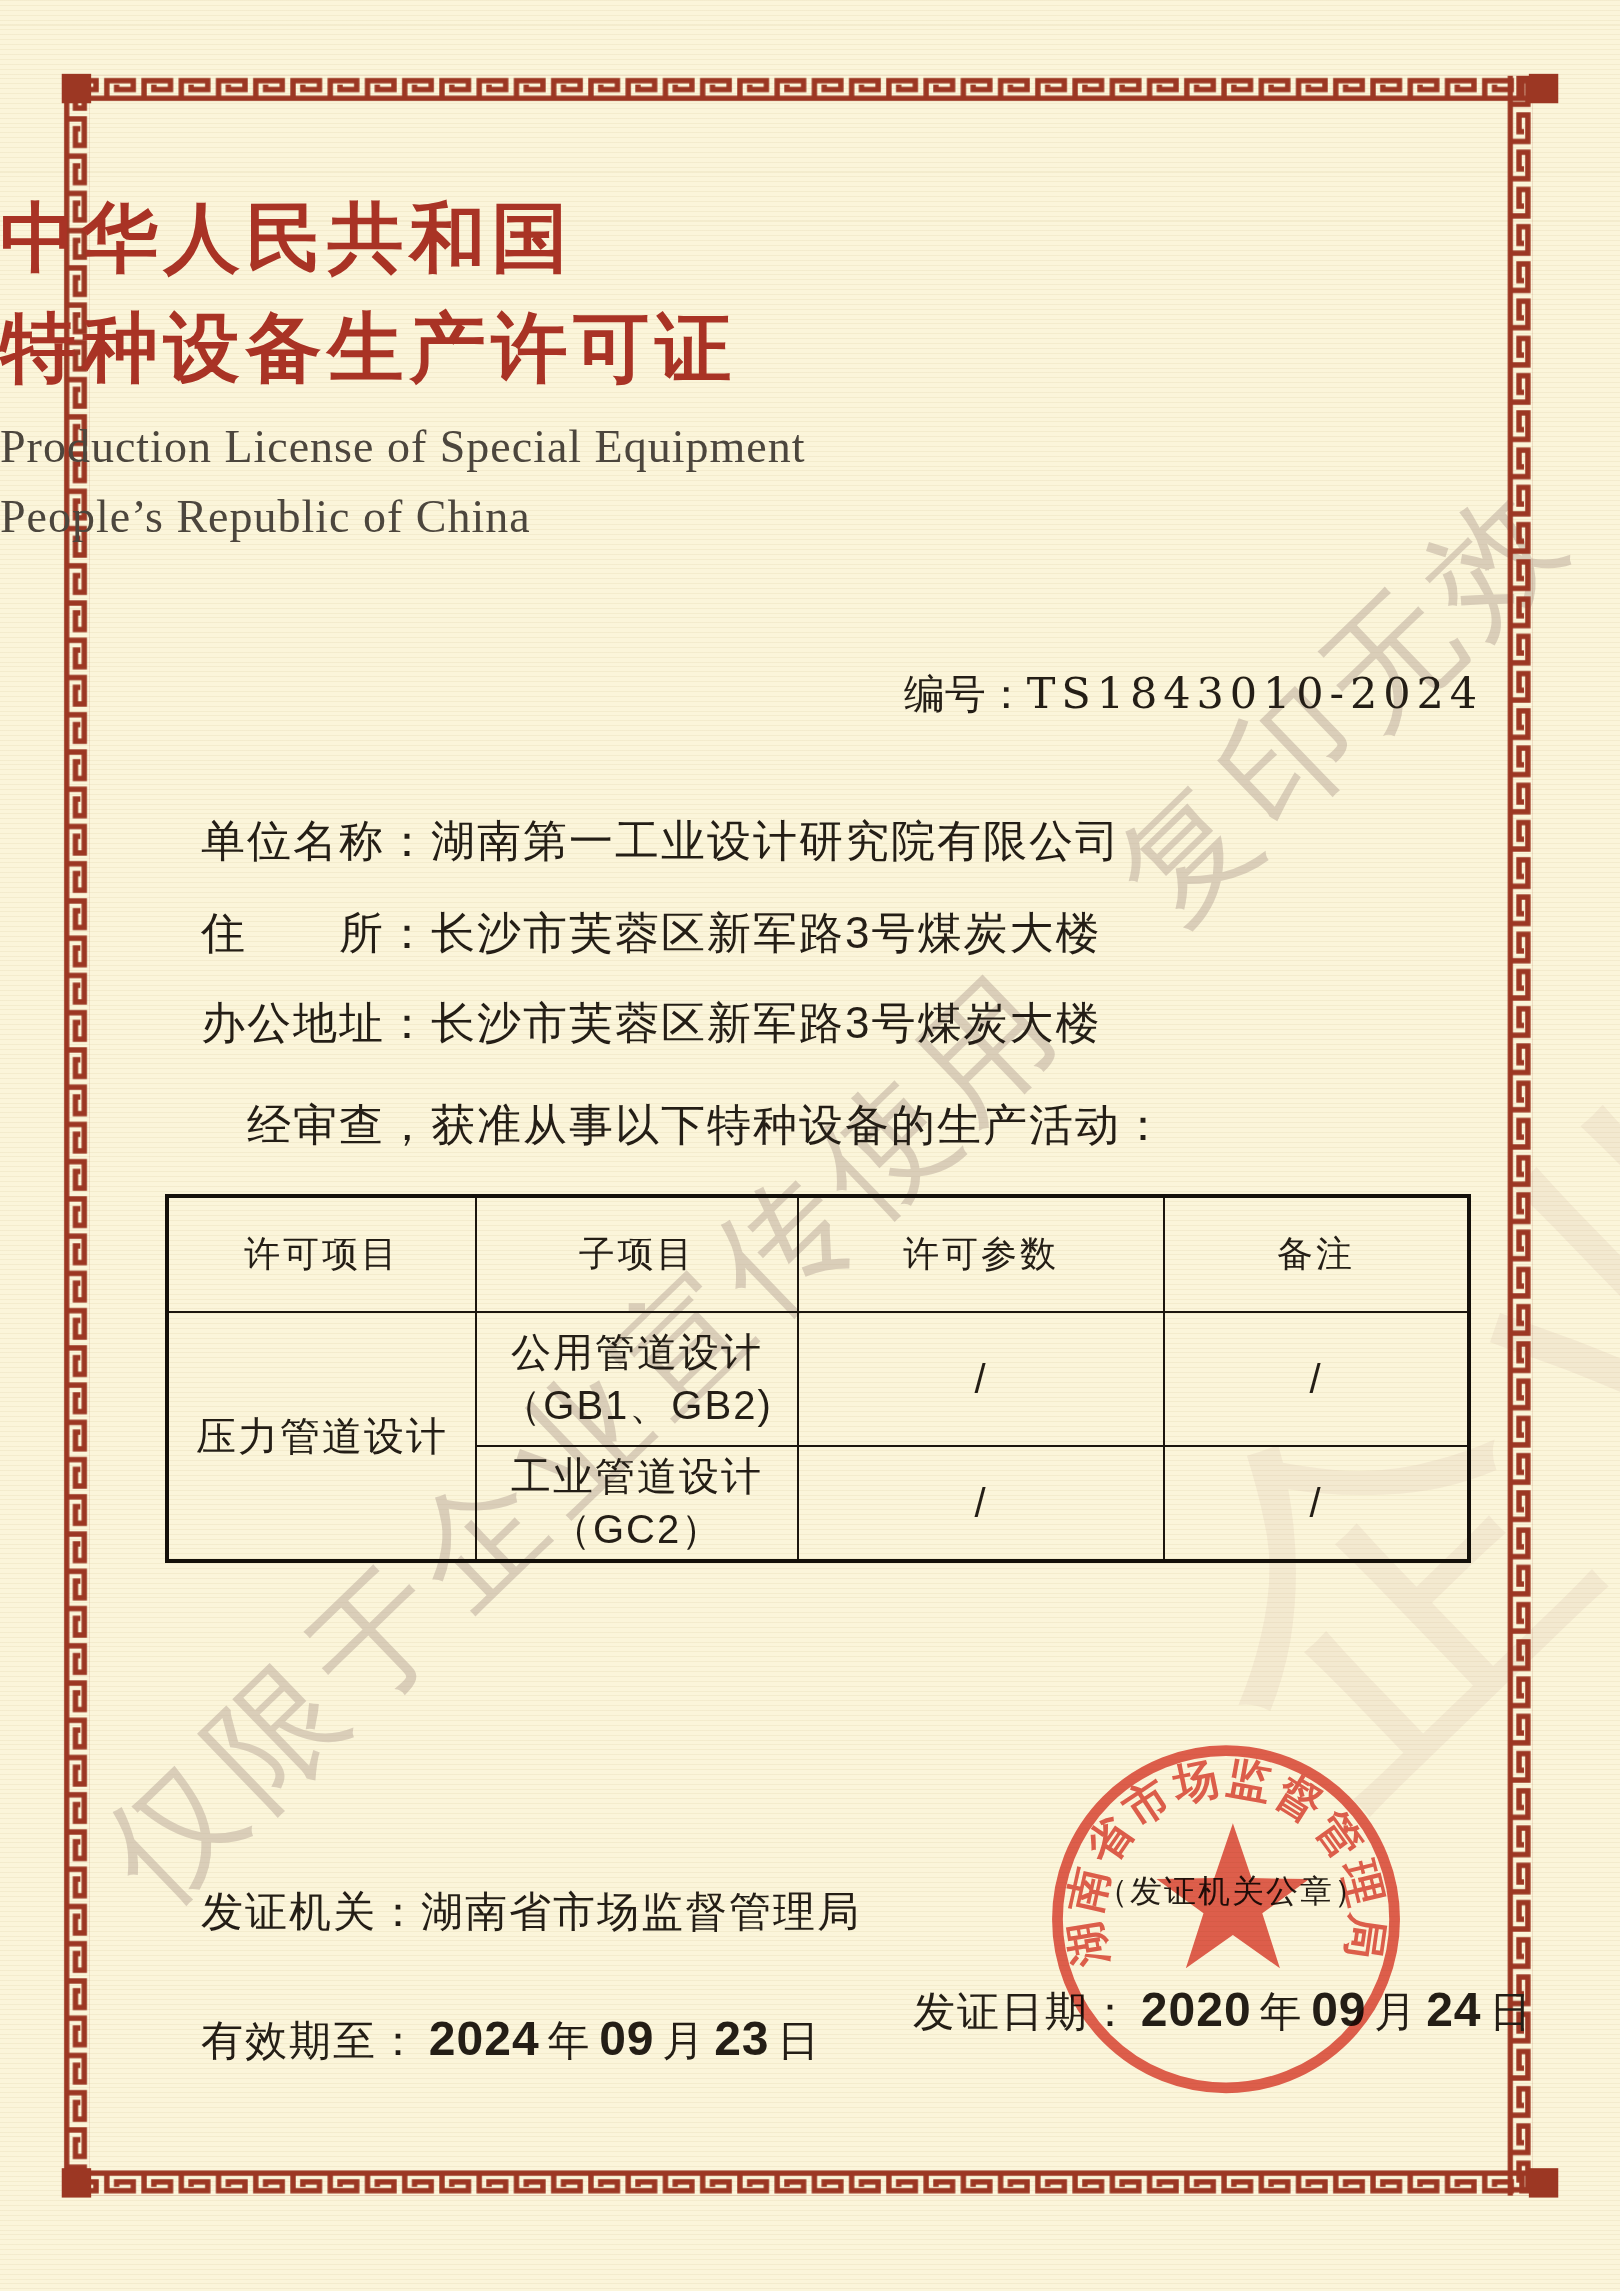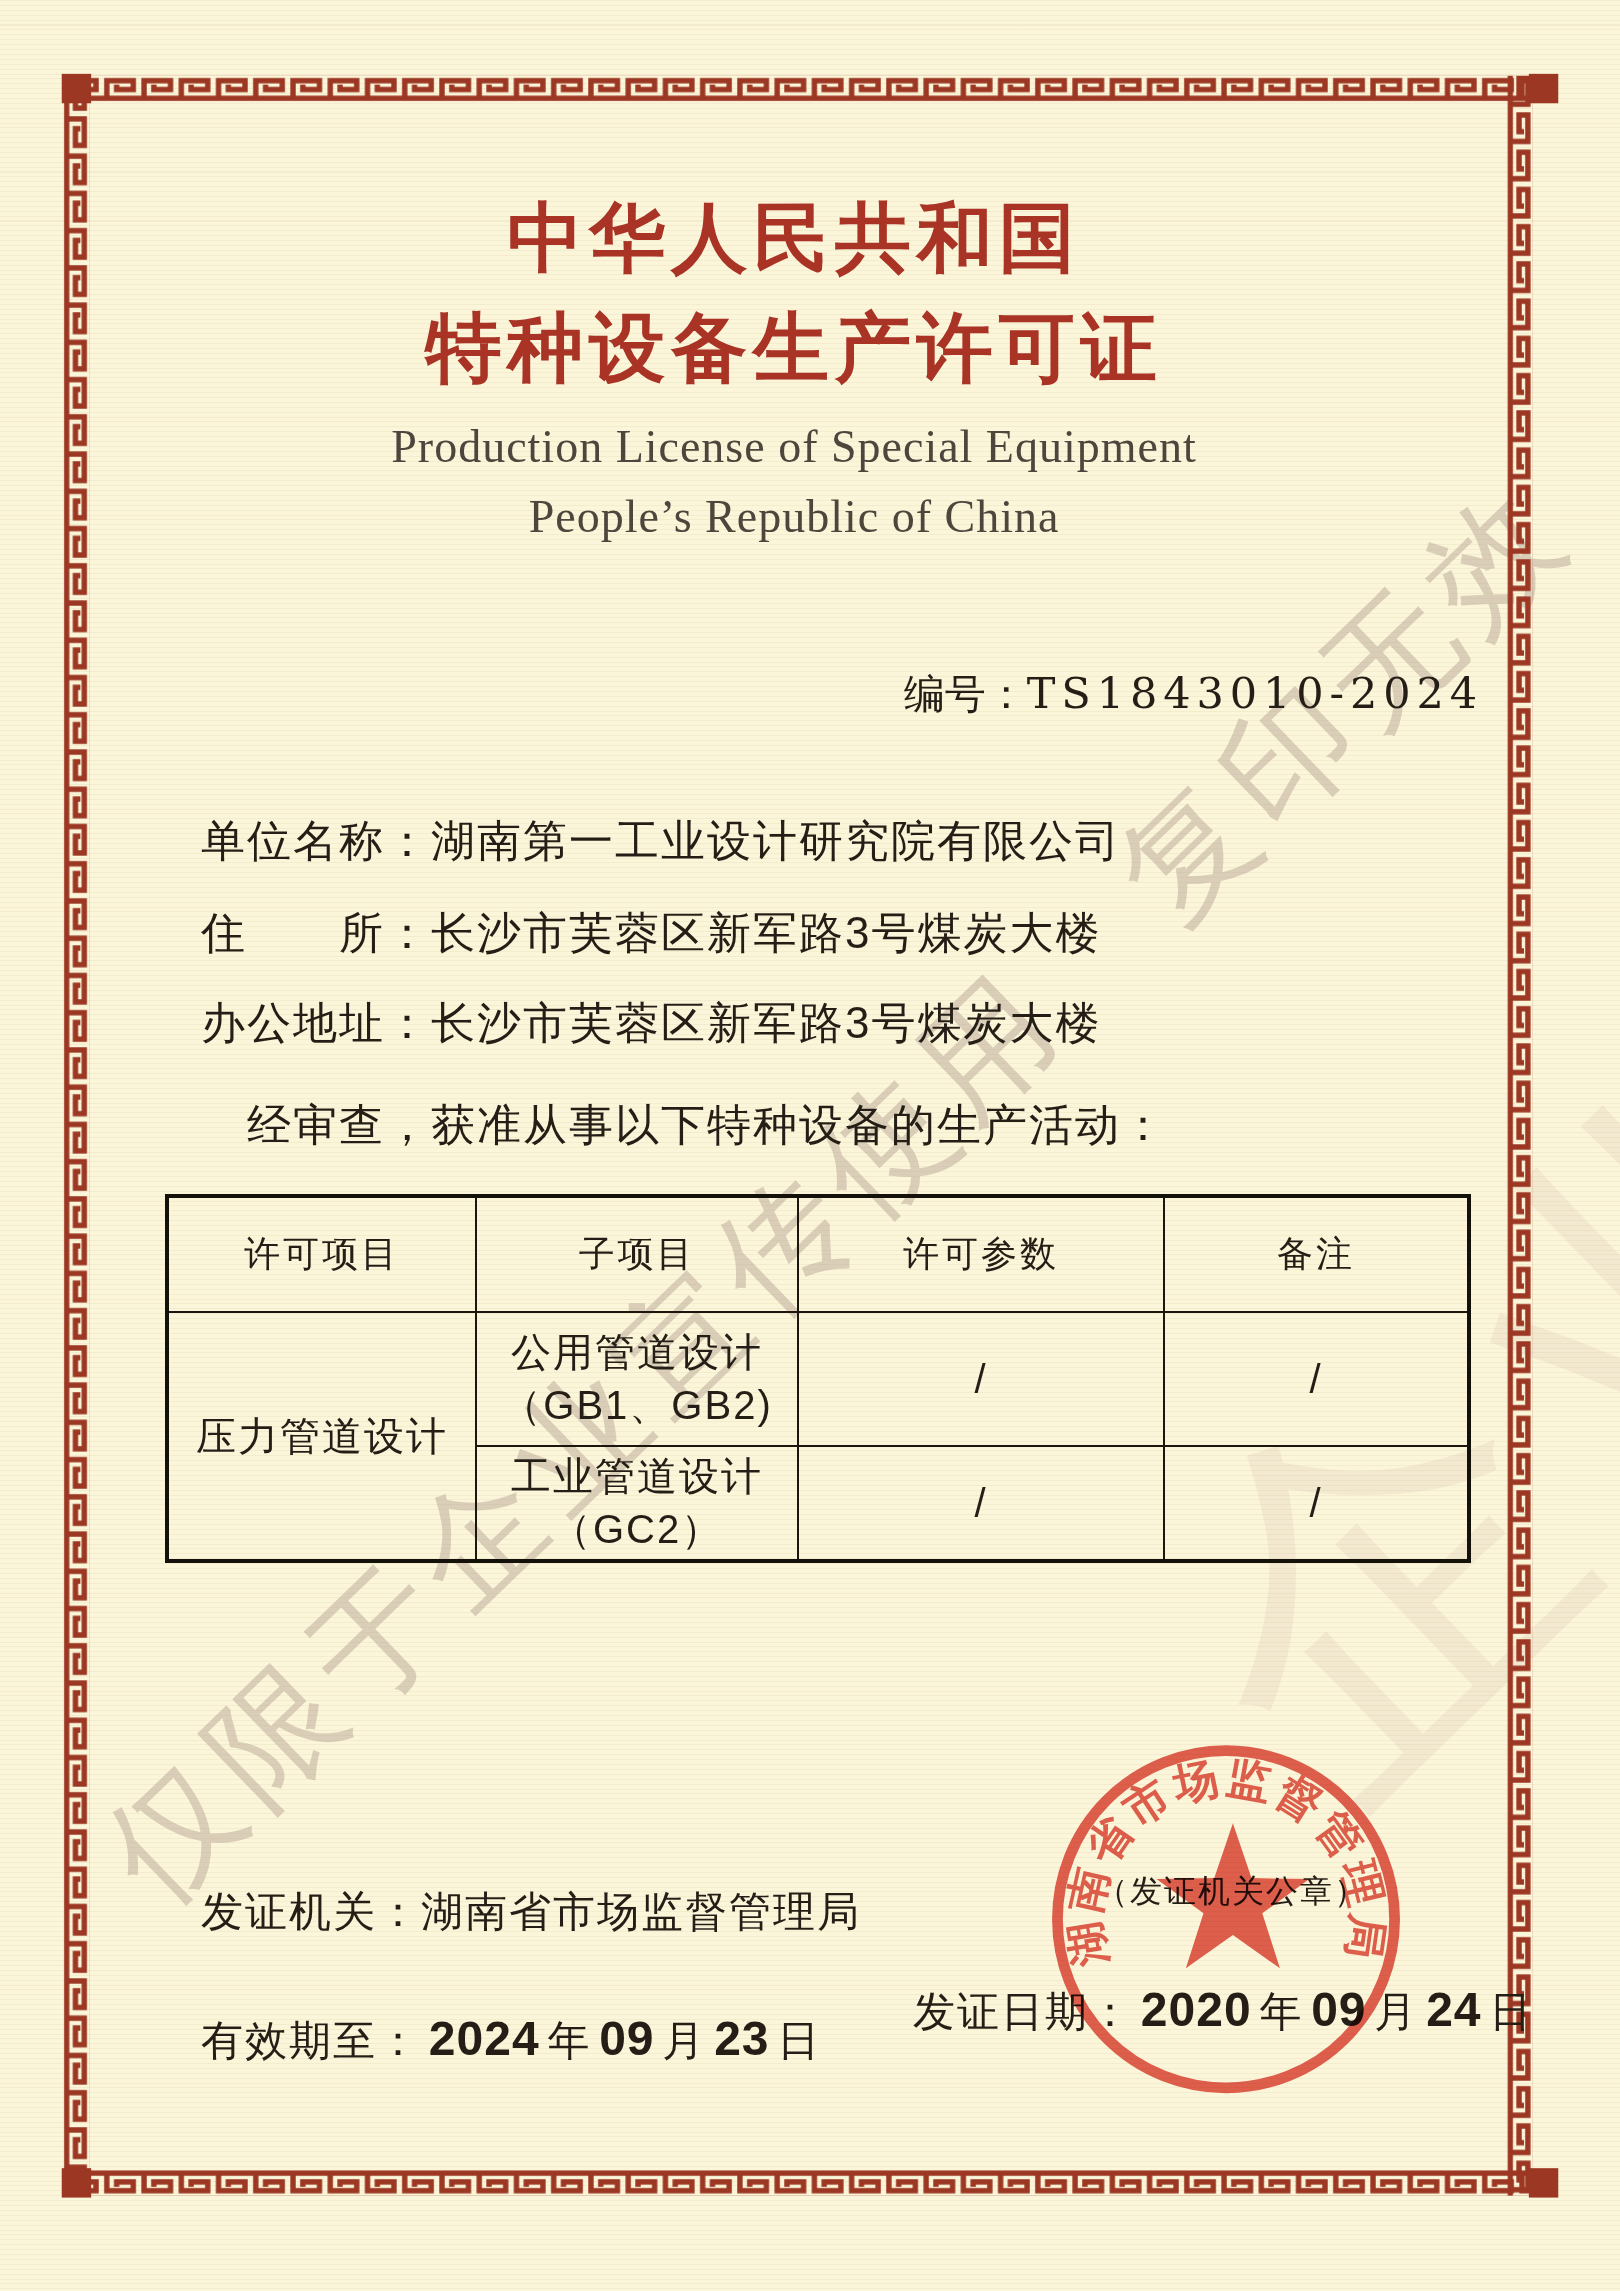--- a/index.html
+++ b/index.html
@@ -5,21 +5,21 @@
   html,body{margin:0;padding:0;}
   body{background:#fbf5da;font-family:"Liberation Sans",sans-serif;}
   .page{
     position:relative;width:1620px;height:2292px;overflow:hidden;
     background:
       repeating-linear-gradient(180deg, rgba(214,199,154,.20) 0px, rgba(214,199,154,.20) 1px, rgba(0,0,0,0) 1px, rgba(0,0,0,0) 4.9px),
       #fbf5da;
     color:#241e16;
   }
   .abs{position:absolute;}
-  .centered{left:0;width:1588px;text-align:center;}
+  .centered{left:0;width:1588px;}
   .title-cn{font-size:76px;font-weight:700;color:#a93325;letter-spacing:5.9px;line-height:1.1;}
   .title-en{font-family:"Liberation Serif",serif;font-size:46px;color:#4c463d;letter-spacing:1px;}
   .license-no{top:667px;right:137px;font-size:41px;margin-left:12px;}
   .license-no .num{font-family:"DejaVu Serif",serif;font-size:43px;letter-spacing:5.9px;font-weight:500;}
   .info-line{left:201px;font-size:44px;font-weight:500;letter-spacing:2px;text-align:center;}
   .approval{left:247px;top:1096px;font-size:44px;font-weight:500;letter-spacing:2px;}
   table.grid{
     position:absolute;left:165px;top:1194px;width:1302px;height:362px;
     border-collapse:collapse;table-layout:fixed;
   }

